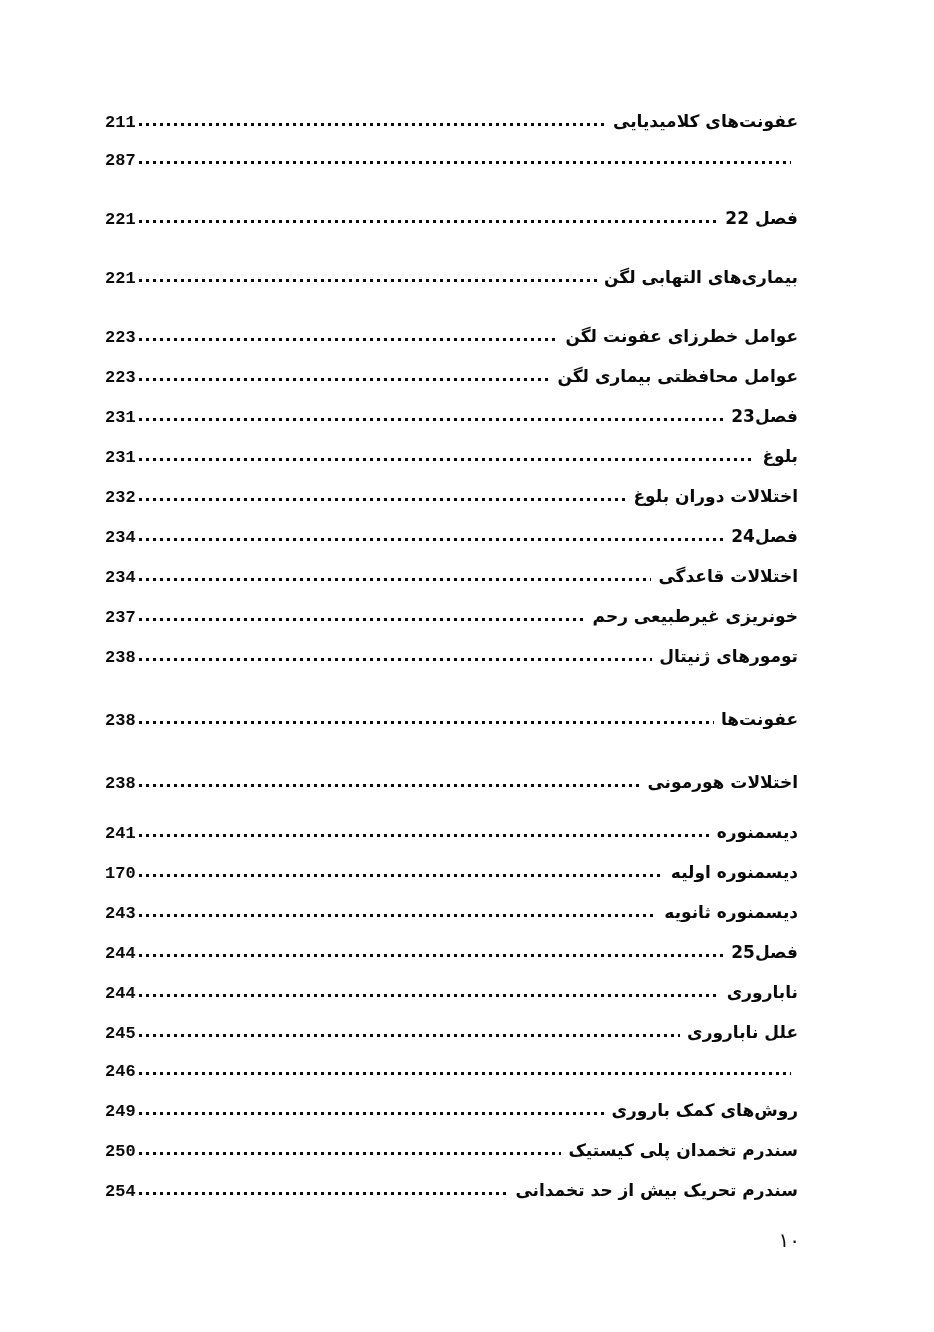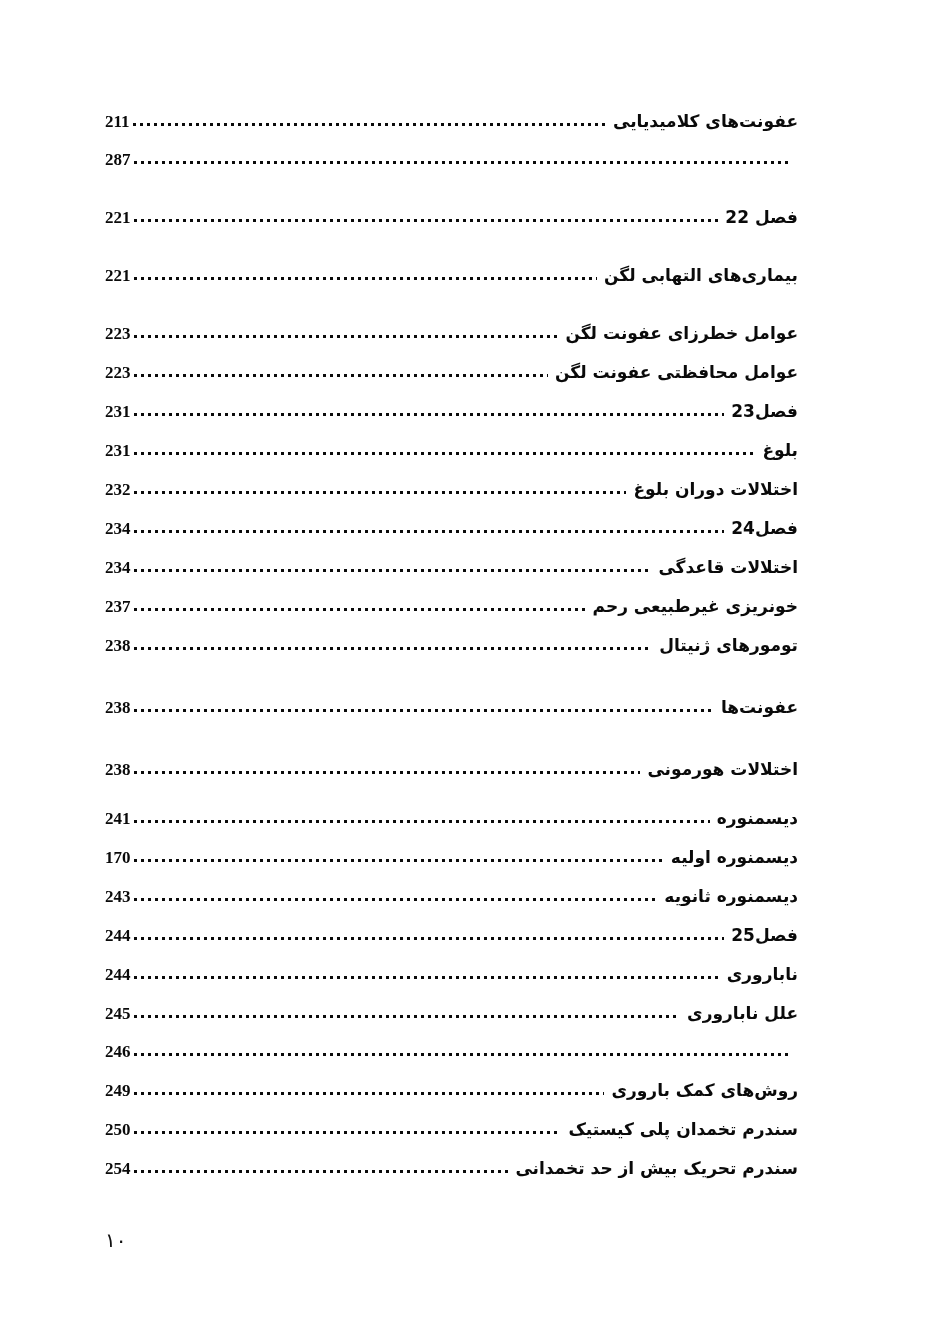--- a/index.html
+++ b/index.html
@@ -45,33 +45,33 @@
     height: 5px;
     margin-right: 7px;  
     margin-left: 1px;   
     background-image: radial-gradient(circle, #0a0a0a 1.45px, transparent 1.9px);
     background-size: 7px 5px;
     background-repeat: repeat-x;
     background-position: left bottom;
     min-width: 10px;
   }
   .toc-page {
-    font-family: Liberation Serif, serif;
+    font-family: Liberation Mono, monospace;
     font-weight: bold;
     font-size: 17px;
     color: #0a0a0a;
     direction: ltr;
     flex: 0 0 auto;
   }
   .footer {
     position: absolute;
     top: 1228px;
     left: 105px;
     width: 695px;
-    text-align: left;
+    text-align: right;
     font-family: "DejaVu Sans", sans-serif;
     font-size: 20px;
     color: #111111;
   }
 </style>
 </head>
 <body>
 
 <div class="page">
   <div class="toc" id="toc-list">
@@ -93,21 +93,21 @@
     <span class="toc-title">بیماری‌های التهابی لگن</span>
     <span class="toc-leader"></span>
     <span class="toc-page">221</span>
   </div>
       <div class="toc-row large">
     <span class="toc-title">عوامل خطرزای عفونت لگن</span>
     <span class="toc-leader"></span>
     <span class="toc-page">223</span>
   </div>
       <div class="toc-row">
-    <span class="toc-title">عوامل محافظتی عفونت لگن</span>
+    <span class="toc-title">عوامل محافظتی بیماری لگن</span>
     <span class="toc-leader"></span>
     <span class="toc-page">223</span>
   </div>
       <div class="toc-row">
     <span class="toc-title">فصل23</span>
     <span class="toc-leader"></span>
     <span class="toc-page">231</span>
   </div>
       <div class="toc-row">
     <span class="toc-title">بلوغ</span>

